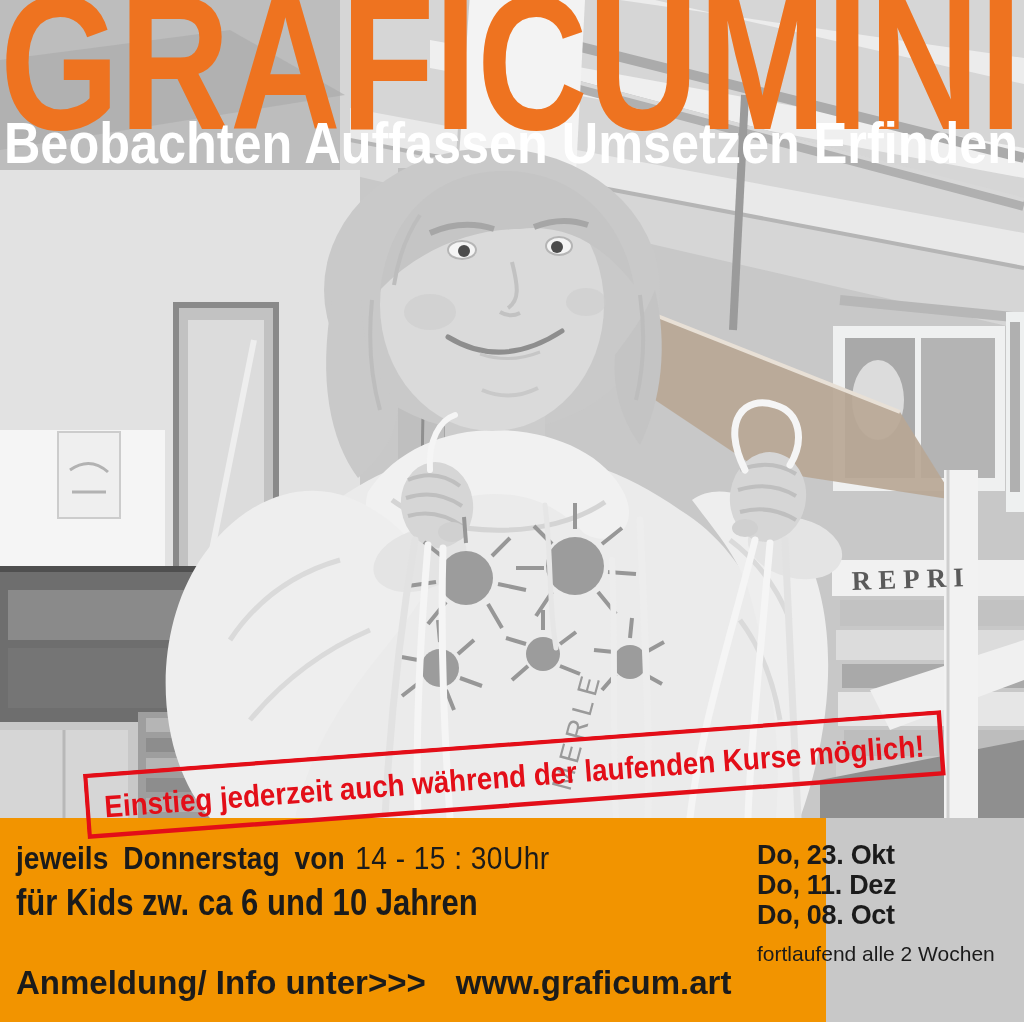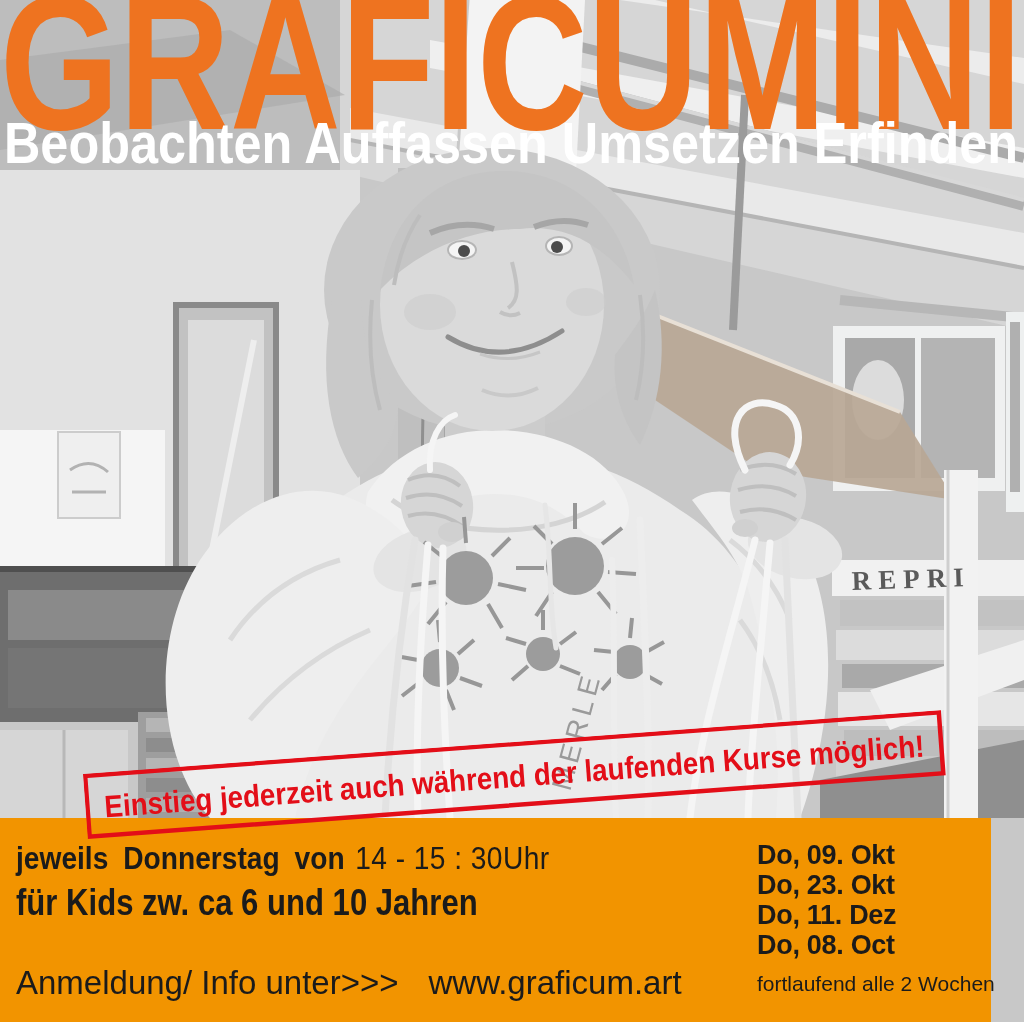--- a/index.html
+++ b/index.html
@@ -16,30 +16,30 @@
   .abs{position:absolute;}
   .photo-svg{left:0;top:0;}
   .title-svg{left:0;top:0;z-index:3;}
   .title-text{fill:var(--title-orange,#EE7320);font-weight:bold;font-family:"Liberation Sans",sans-serif;}
   .subtitle-svg{left:0;top:112px;z-index:3;}
   .subtitle-text{fill:#ffffff;font-weight:bold;font-family:"Liberation Sans",sans-serif;}
   .stamp{left:83px;top:774px;z-index:6;transform:rotate(-4.25deg);transform-origin:0 0;}
   .stamp-rect{fill:none;stroke:var(--stamp-red,#E30E18);stroke-width:4.5;}
   .stamp-text{fill:var(--stamp-red,#E30E18);font-weight:bold;font-family:"Liberation Sans",sans-serif;}
   .band{
-    left:0;top:818px;width:991px;height:204px;z-index:4;
+    left:0;top:818px;width:826px;height:204px;z-index:4;
     background:var(--band-orange,#F29400);color:var(--text-black,#1b1b1b);
   }
   .band .line1{left:16px;top:24px;font-size:32px;line-height:1;white-space:nowrap;
     transform:scaleX(0.88);transform-origin:0 0;}
   .line1 .lbl{font-weight:bold;word-spacing:8px;}
   .line1 .time{font-weight:normal;margin-left:12px;letter-spacing:0.5px;}
   .band .line2{left:16px;top:66px;font-size:37px;font-weight:bold;line-height:1;white-space:nowrap;
     transform:scaleX(0.84);transform-origin:0 0;}
-  .band .line3{left:16px;top:148px;font-size:33px;font-weight:normal;line-height:1;white-space:nowrap;}
+  .band .line3{left:16px;top:148px;font-size:33px;font-weight:bold;line-height:1;white-space:nowrap;}
   .line3 .url{margin-left:30px;color:var(--text-black,#1b1b1b);text-decoration:none;}
   .dates{left:757px;top:22px;}
   .date{font-size:27px;font-weight:bold;line-height:30px;white-space:nowrap;letter-spacing:-0.3px;}
   .note{font-size:21px;line-height:23px;margin-top:12px;white-space:nowrap;}
 </style>
 </head>
 <body>
 
 <div class="poster">
 
@@ -206,21 +206,20 @@
 
   <div class="abs band">
     <div class="abs line1">
       <span class="lbl">jeweils Donnerstag von</span><span class="time">14 - 15 : 30Uhr</span>
     </div>
     <div class="abs line2">für Kids zw. ca 6 und 10 Jahren</div>
     <div class="abs line3">
       <span>Anmeldung/ Info unter&gt;&gt;&gt;</span><a class="url" href="#">www.graficum.art</a>
     </div>
     <div class="abs dates">
-      <div class="date">Do, 09. Okt</div>
       <div class="date">Do, 23. Okt</div>
       <div class="date">Do, 11. Dez</div>
       <div class="date">Do, 08. Oct</div>
       <div class="note">fortlaufend alle 2 Wochen</div>
     </div>
   </div>
 
 </div>
 
 </body></html>

